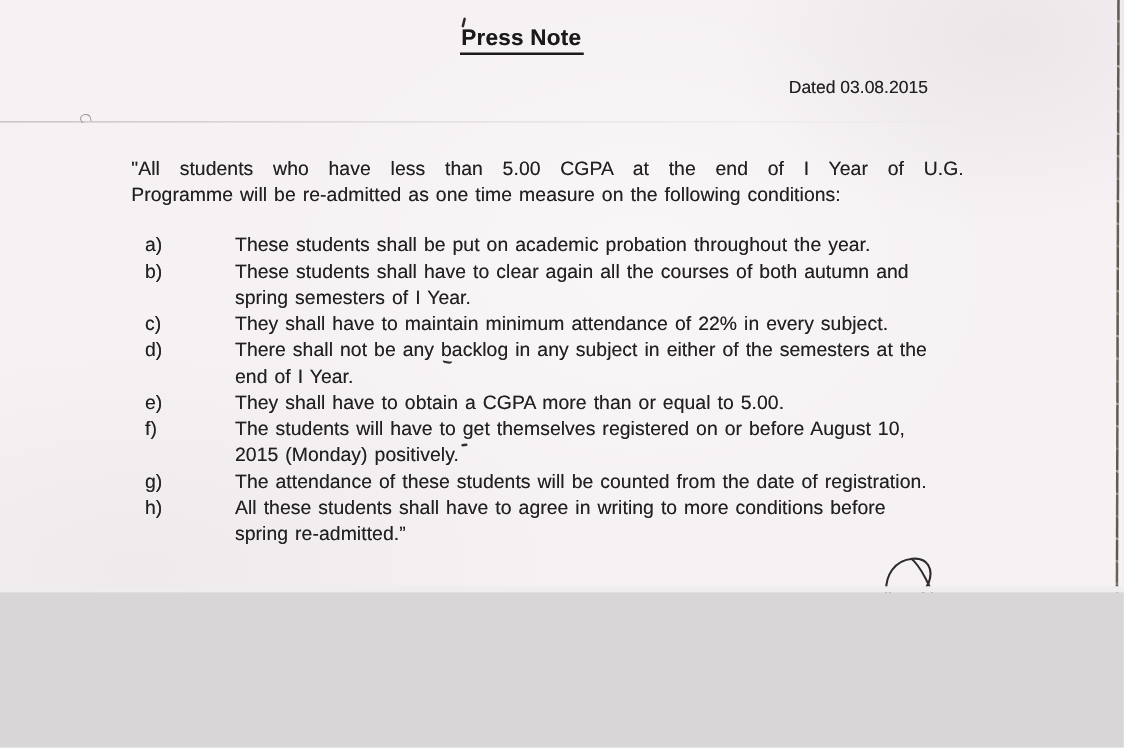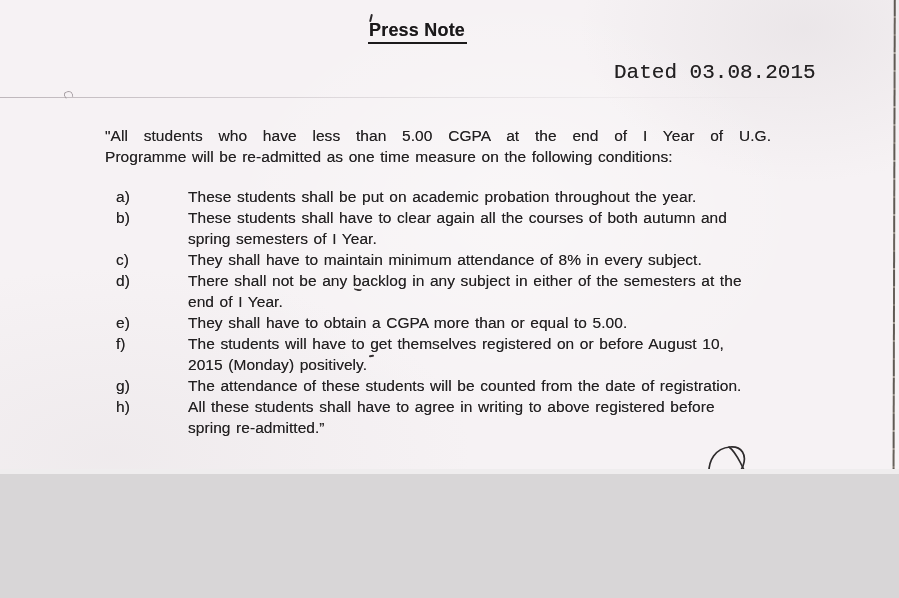--- a/index.html
+++ b/index.html
@@ -25,21 +25,21 @@
   .title{
     display:inline-block;margin:0;
     font-size:18px;font-weight:700;letter-spacing:0.2px;color:#1b191a;
     border-bottom:2px solid #1c1a1b;padding:0 2px 1px 1px;
   }
   .p-tick{
     position:absolute;left:2px;top:-6px;width:2px;height:8px;
     background:#2b282a;transform:rotate(14deg);border-radius:1px;
   }
   
-  .date{position:absolute;left:614px;top:61px;font-size:21px;color:#232122;font-family:Liberation Mono, monospace;}
+  .date{position:absolute;left:631px;top:61px;font-size:14px;color:#232122;}
   
   .body{
     position:absolute;left:105px;top:125px;width:666px;
     font-size:15.5px;line-height:21px;
     word-spacing:1.2px;letter-spacing:0.05px;color:#222021;
   }
   .line{margin:0;white-space:nowrap;}
   .jline{white-space:normal;text-align:justify;text-align-last:justify;}
   .gap{height:19px;}
   .item{display:flex;}
@@ -108,21 +108,21 @@
       <span class="marker">b)</span>
       <span class="itext">
         <span class="line jline">These students shall have to clear again all the courses of both autumn and</span>
         <span class="line">spring semesters of I Year.</span>
       </span>
     </div>
 
     <div class="item">
       <span class="marker">c)</span>
       <span class="itext">
-        <span class="line">They shall have to maintain minimum attendance of 8% in every subject.</span>
+        <span class="line">They shall have to maintain minimum attendance of 22% in every subject.</span>
       </span>
     </div>
 
     <div class="item">
       <span class="marker">d)</span>
       <span class="itext">
         <span class="line jline">There shall not be any backlog in any subject in either of the semesters at the</span>
         <span class="line">end of I Year.</span>
       </span>
     </div>
@@ -145,21 +145,21 @@
     <div class="item">
       <span class="marker">g)</span>
       <span class="itext">
         <span class="line">The attendance of these students will be counted from the date of registration.</span>
       </span>
     </div>
 
     <div class="item">
       <span class="marker">h)</span>
       <span class="itext">
-        <span class="line jline">All these students shall have to agree in writing to above registered before</span>
+        <span class="line jline">All these students shall have to agree in writing to more conditions before</span>
         <span class="line">spring re-admitted.”</span>
       </span>
     </div>
   </div>
 
   <svg class="sig-svg" width="98" height="58" viewBox="0 0 98 58" fill="none">
     <path d="M12 40 C7 15 20 5 32 4 C44 3 49 12 45 23 C43 28 40 32 37 35" stroke="#2e2b2c" stroke-width="1.7" stroke-linecap="round"></path>
     <path d="M31 4 C38 9 47 27 53 45" stroke="#2e2b2c" stroke-width="1.6" stroke-linecap="round"></path>
     <path d="M14 28 L13 53" stroke="#2e2b2c" stroke-width="1.6" stroke-linecap="round"></path>
     <path d="M41 33 C37 42 36 52 41 52 C46 52 45 39 47 44 C48 48 52 47 58 46 L91 44 C93 44 90 41 87 42" stroke="#2e2b2c" stroke-width="1.6" stroke-linecap="round"></path>

